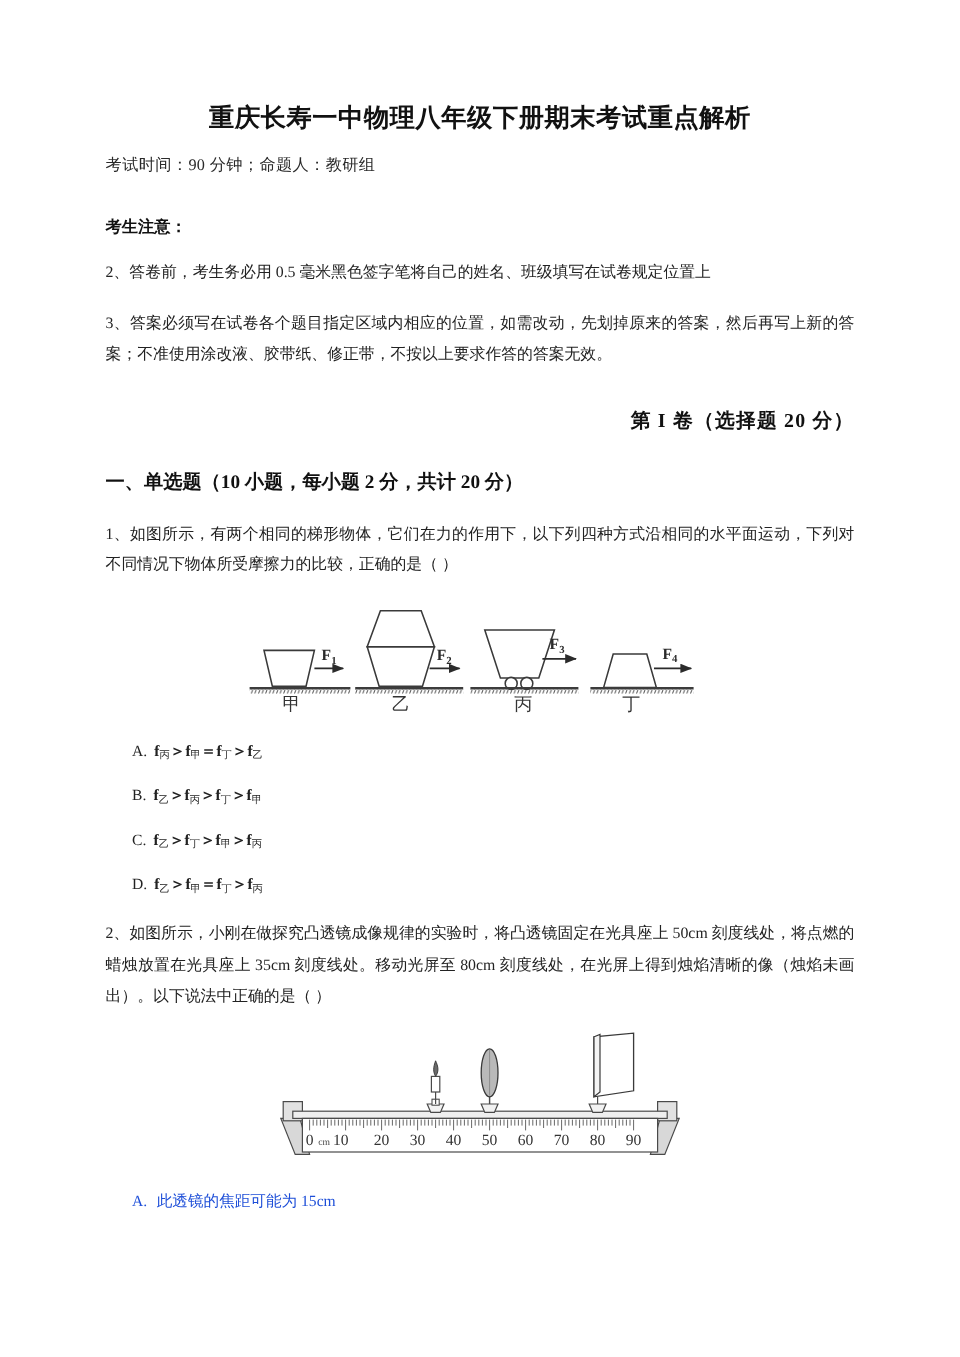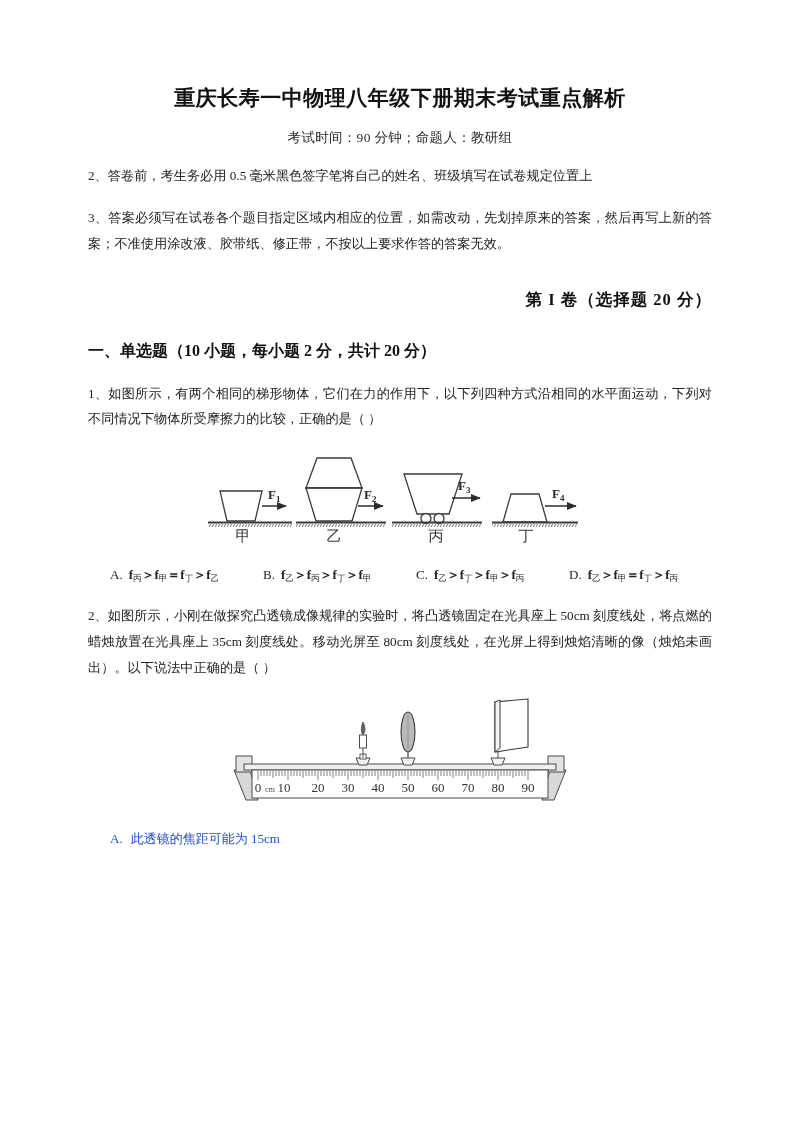--- a/index.html
+++ b/index.html
@@ -28,21 +28,20 @@
     text-align: center;
     font-size: 21px;
     font-weight: bold;
     letter-spacing: 0.5px;
     margin: 0;
     padding-top: 84px;
     line-height: 1.4;
     color: #111;
   }
   .doc-subtitle {
-    text-align: center;
     font-size: 13.5px;
     margin: 0;
     padding-top: 16px;
     color: #2a2a2a;
     letter-spacing: 0.3px;
   }
 
   
   .notice-title {
     font-size: 13.5px;
@@ -87,21 +86,21 @@
     text-align: justify;
     color: #222;
   }
   .q-indent {
     text-indent: 0;
   }
 
   
   .options {
     display: grid;
-    grid-template-columns: 1fr 1fr 1fr 1fr;
+    grid-template-columns: 1fr;
     row-gap: 19px;
     column-gap: 10px;
     padding-top: 20px;
     padding-left: 22px;
     font-size: 13px;
   }
   .option {
     white-space: nowrap;
     color: #222;
   }
@@ -164,20 +163,21 @@
   }
 </style>
 </head>
 <body>
 
 <div class="page">
 
   <h1 class="doc-title">重庆长寿一中物理八年级下册期末考试重点解析</h1>
   <p class="doc-subtitle">考试时间：90 分钟；命题人：教研组</p>
 
+  <p class="notice-title">考生注意：</p>
   <p class="notice-item">2、答卷前，考生务必用 0.5 毫米黑色签字笔将自己的姓名、班级填写在试卷规定位置上</p>
   <p class="notice-item">3、答案必须写在试卷各个题目指定区域内相应的位置，如需改动，先划掉原来的答案，然后再写上新的答案；不准使用涂改液、胶带纸、修正带，不按以上要求作答的答案无效。</p>
 
   <h2 class="part-heading">第 I 卷（选择题   20 分）</h2>
   <h3 class="section-heading">一、单选题（10 小题，每小题 2 分，共计 20 分）</h3>
 
   <p class="question q-indent">1、如图所示，有两个相同的梯形物体，它们在力的作用下，以下列四种方式沿相同的水平面运动，下列对不同情况下物体所受摩擦力的比较，正确的是（      ）</p>
 
   <div class="fig1">
     <svg width="400" height="98" viewBox="0 0 400 98">

